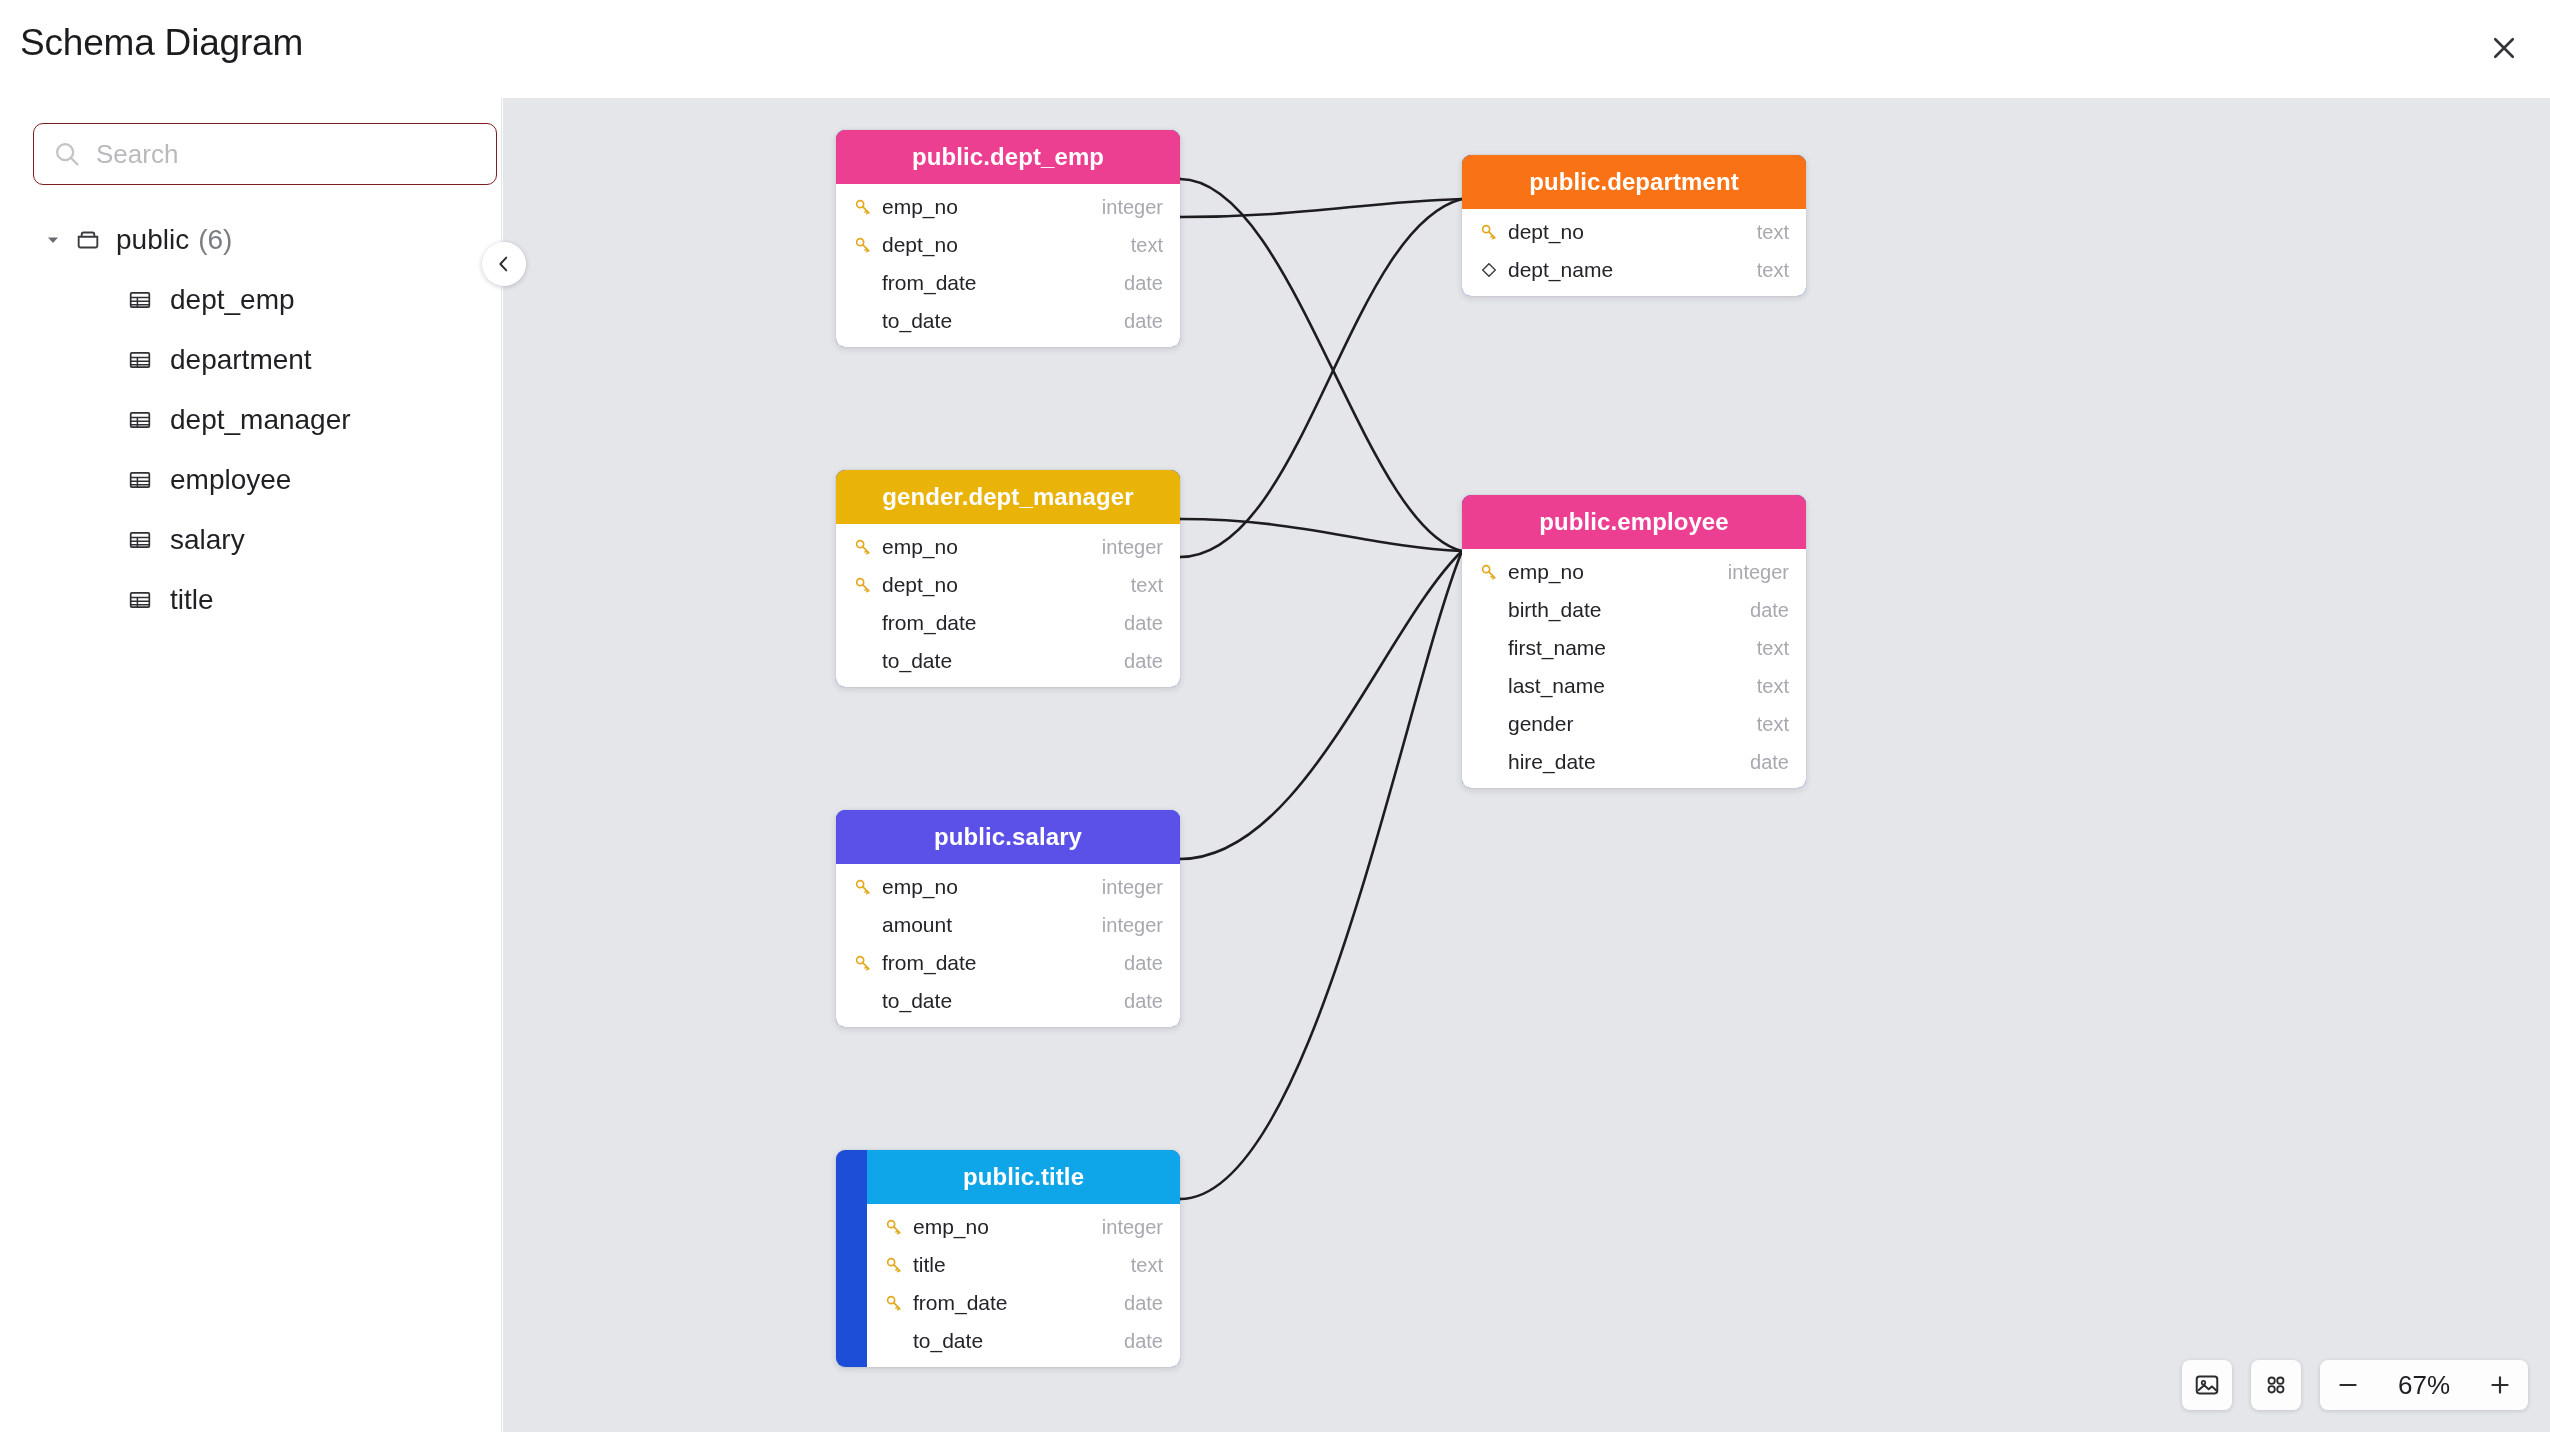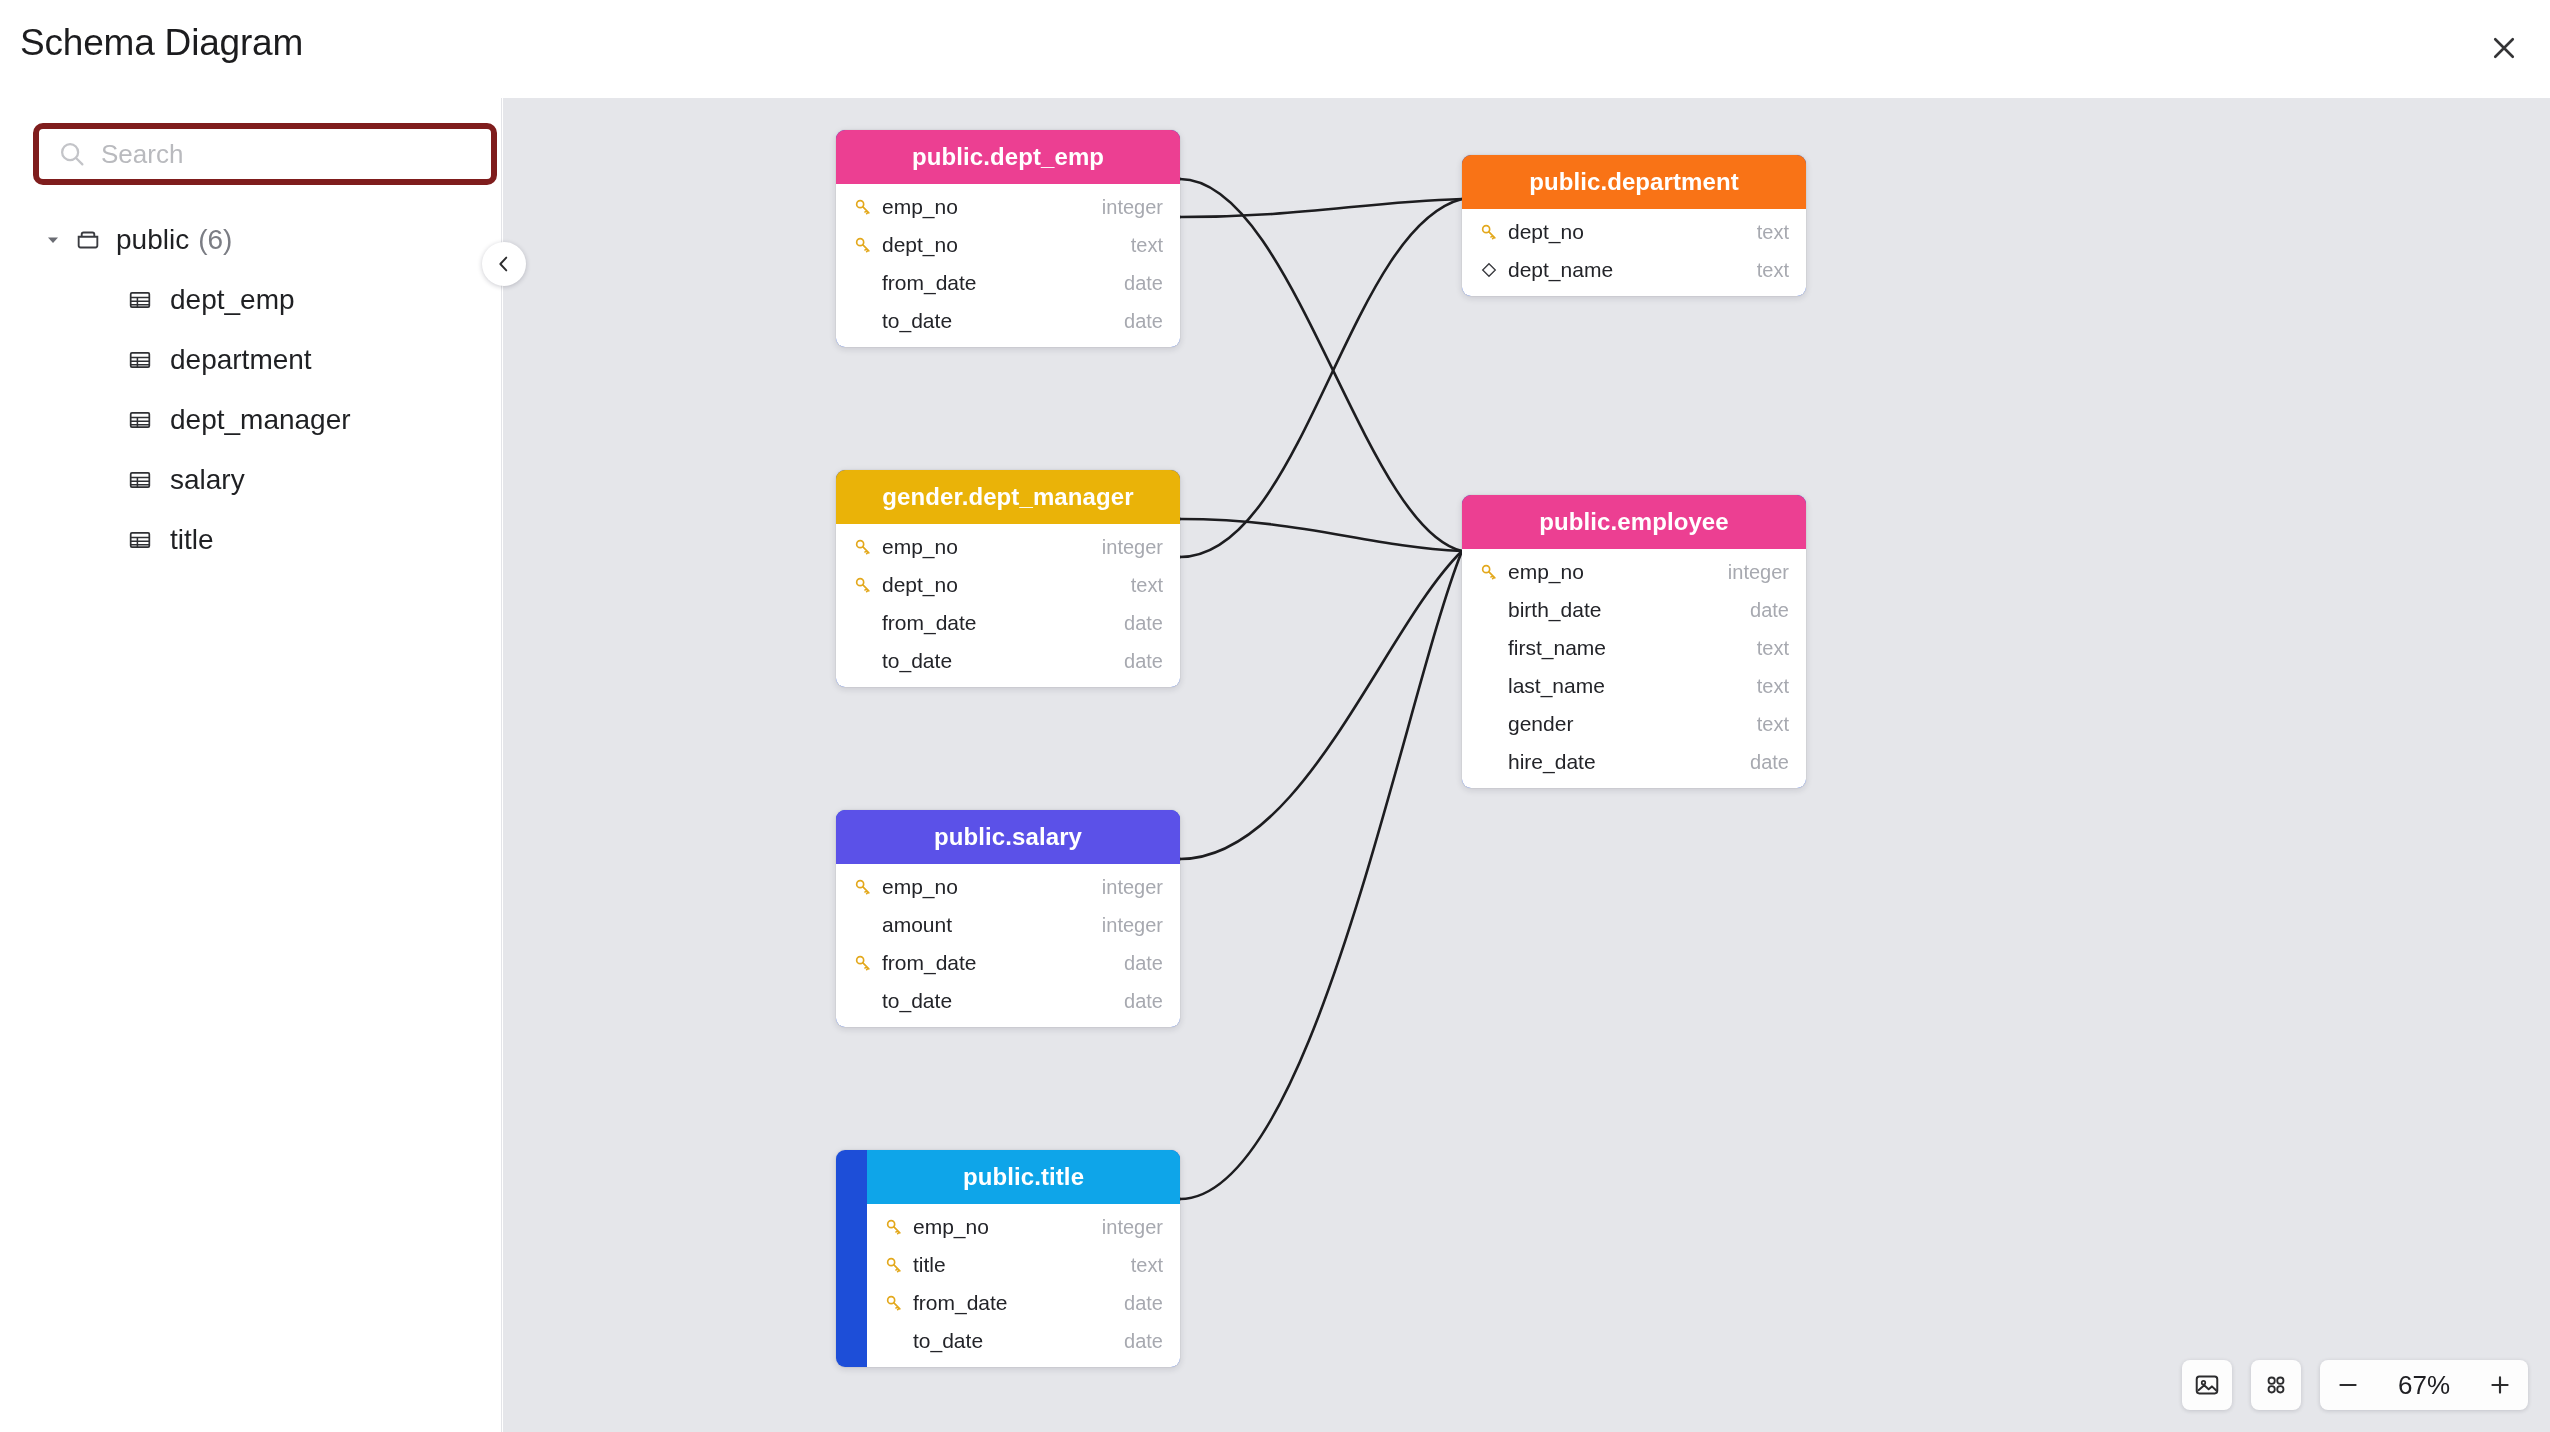--- a/index.html
+++ b/index.html
@@ -38,21 +38,21 @@
     width: 502px; height: 1334px;
     background: #ffffff;
     border-right: 1px solid #e3e4e8;
   }
   .search-wrap {
     position: absolute; left: 33px; top: 25px;
     width: 464px; height: 62px;
   }
   .search-box {
     width: 100%; height: 100%;
-    border: 6px solid #7f1d1d; border-radius: 10px;
+    border: 1px solid #7f1d1d; border-radius: 10px;
     background: #ffffff;
     display: flex; align-items: center;
     padding: 0 18px;
   }
   .search-icon { flex: 0 0 auto; margin-right: 14px; display: block; }
   .search-input {
     border: none; outline: none; background: transparent;
     font-family: "Liberation Sans", sans-serif;
     font-size: 26px; color: #2b2b2e; width: 100%;
   }
@@ -216,20 +216,27 @@
   <path d="M3.4 9.6 H20.6 M3.4 13.2 H20.6 M3.4 16.4 H20.6 M9.6 9.6 V18.6" stroke="#2f3034" stroke-width="1.4" fill="none"></path>
 </svg>
             <span class="leaf-label">department</span>
           </div>
           <div class="tree-leaf">
             <svg class="table-icon" width="26" height="26" viewBox="0 0 24 24">
   <rect x="3.4" y="5.4" width="17.2" height="13.2" rx="1.2" fill="none" stroke="#2f3034" stroke-width="1.6"></rect>
   <path d="M3.4 9.6 H20.6 M3.4 13.2 H20.6 M3.4 16.4 H20.6 M9.6 9.6 V18.6" stroke="#2f3034" stroke-width="1.4" fill="none"></path>
 </svg>
             <span class="leaf-label">dept_manager</span>
+          </div>
+          <div class="tree-leaf">
+            <svg class="table-icon" width="26" height="26" viewBox="0 0 24 24">
+  <rect x="3.4" y="5.4" width="17.2" height="13.2" rx="1.2" fill="none" stroke="#2f3034" stroke-width="1.6"></rect>
+  <path d="M3.4 9.6 H20.6 M3.4 13.2 H20.6 M3.4 16.4 H20.6 M9.6 9.6 V18.6" stroke="#2f3034" stroke-width="1.4" fill="none"></path>
+</svg>
+            <span class="leaf-label">employee</span>
           </div>
           <div class="tree-leaf">
             <svg class="table-icon" width="26" height="26" viewBox="0 0 24 24">
   <rect x="3.4" y="5.4" width="17.2" height="13.2" rx="1.2" fill="none" stroke="#2f3034" stroke-width="1.6"></rect>
   <path d="M3.4 9.6 H20.6 M3.4 13.2 H20.6 M3.4 16.4 H20.6 M9.6 9.6 V18.6" stroke="#2f3034" stroke-width="1.4" fill="none"></path>
 </svg>
             <span class="leaf-label">salary</span>
           </div>
           <div class="tree-leaf">
             <svg class="table-icon" width="26" height="26" viewBox="0 0 24 24">

